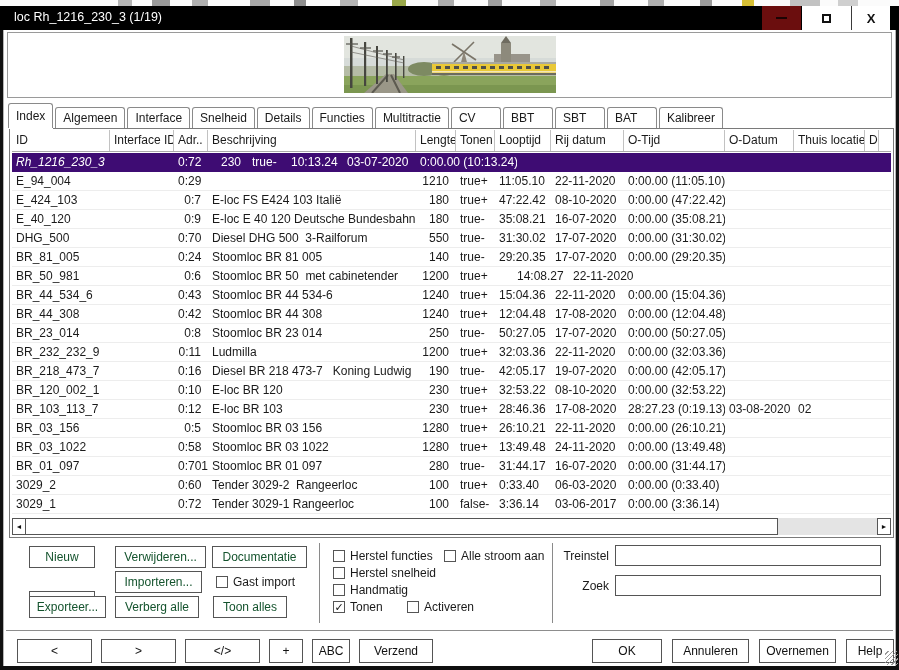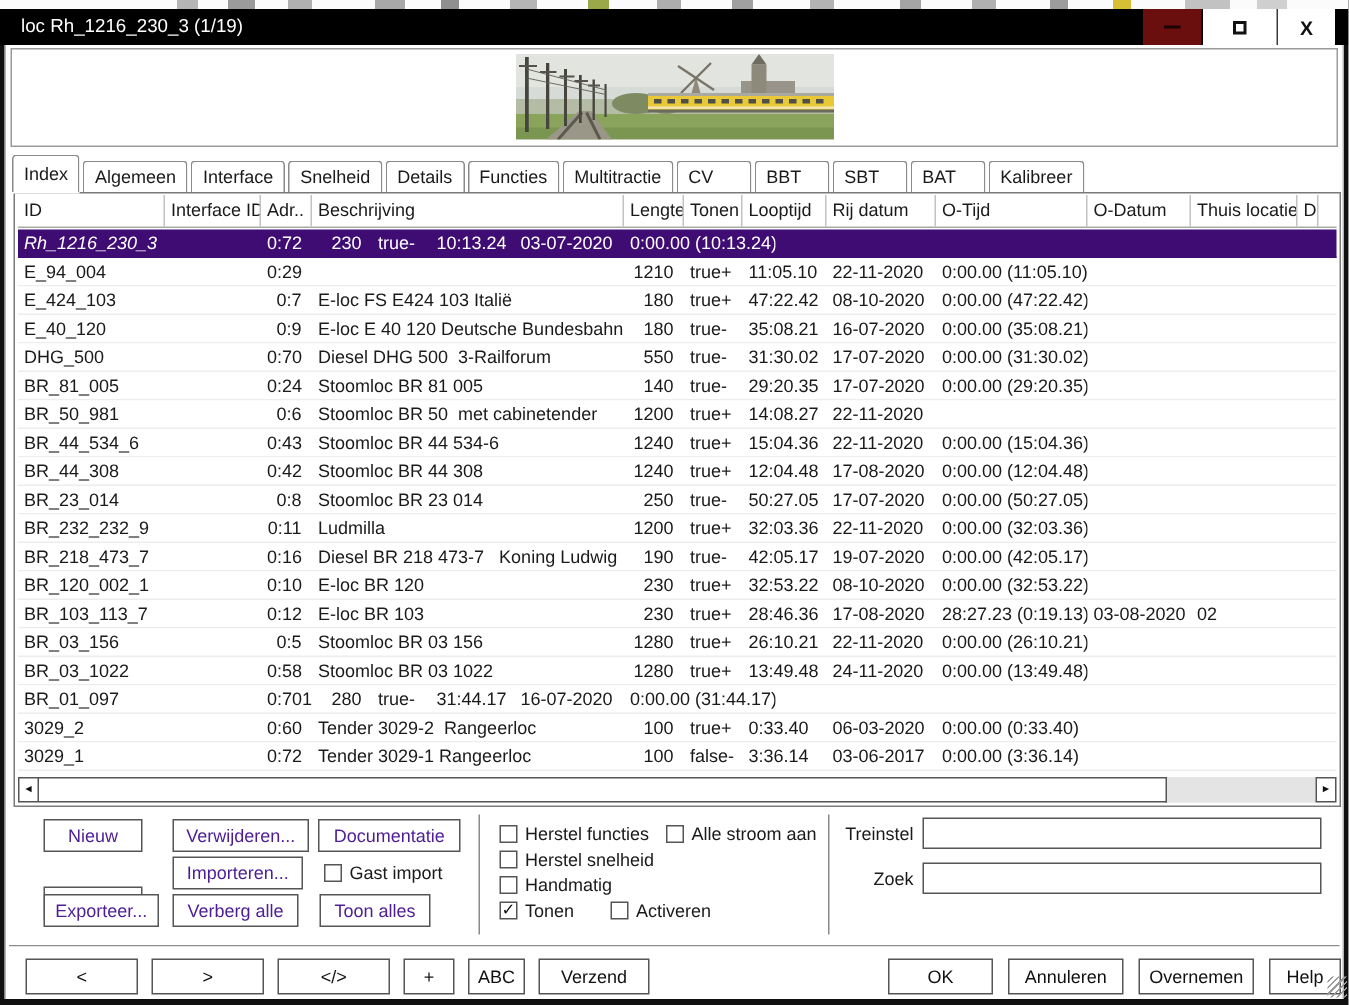--- a/index.html
+++ b/index.html
@@ -44,21 +44,21 @@
   .trow.selected{background:#3e0c73;color:#fff;border-bottom-color:#3e0c73;}
   .tcell{font-size:12px;line-height:18px;padding:0 3px 0 4px;white-space:pre;overflow:hidden;flex:0 0 auto;}
   .tcell.align-right{text-align:right;padding-right:7px;}
   
   .hscroll{position:absolute;left:2px;right:2px;bottom:2px;height:17px;background:#e4e4e4;display:flex;align-items:stretch;}
   .sb-btn{width:14px;background:#fff;border:1px solid #555;font-size:7px;line-height:15px;text-align:center;color:#111;flex:0 0 auto;}
   .sb-thumb{flex:0 0 752px;background:#fff;border:1px solid #555;border-left:none;}
   .sb-track{flex:1 1 auto;background:#e4e4e4;}
   
   .pbtn{position:absolute;height:22px;background:#fff;border:1px solid #555;font-size:12px;
-    font-family:inherit;color:#4c1d95;padding:0;text-align:center;cursor:default;}
+    font-family:inherit;color:#14532d;padding:0;text-align:center;cursor:default;}
   .checkbox{position:absolute;display:flex;align-items:center;gap:5px;height:14px;cursor:default;}
   .box{width:12px;height:12px;border:1px solid #555;background:#fff;font-size:11px;line-height:11px;
     text-align:center;color:#111;flex:0 0 auto;}
   .cblabel{font-size:12px;white-space:pre;}
   .vdivider{position:absolute;width:1px;background:#8a8a8a;}
   .field-label{position:absolute;font-size:12px;text-align:right;white-space:pre;}
   .field-input{position:absolute;height:21px;border:1px solid #555;background:#fff;font-size:12px;
     font-family:inherit;padding:0 4px;}
   .sep-line{position:absolute;left:3px;right:3px;top:600px;height:0;border-top:1px solid #8d8d8d;border-bottom:1px solid #fff;}
   
@@ -290,21 +290,21 @@
             <div class="tcell" style="width: 71px;"></div>
             <div class="tcell" style="width: 14px;"></div>
           </div>
           <div class="trow">
             <div class="tcell" style="width: 98px;">BR_50_981</div>
             <div class="tcell" style="width: 64px;"></div>
             <div class="tcell align-right" style="width: 34px;">0:6</div>
             <div class="tcell" style="width: 208px;">Stoomloc BR 50  met cabinetender</div>
             <div class="tcell align-right" style="width: 40px;">1200</div>
             <div class="tcell" style="width: 39px;">true+</div>
-            <div class="tcell" style="width: 56px;">14:08.27</div>
+            <div class="tcell" style="width: 56px; margin-left: 18px;">14:08.27</div>
             <div class="tcell" style="width: 73px;">22-11-2020</div>
             <div class="tcell" style="width: 101px; margin-top: 22px;">0:00.00 (14:08.27)</div>
             <div class="tcell" style="width: 69px;"></div>
             <div class="tcell" style="width: 71px;"></div>
             <div class="tcell" style="width: 14px;"></div>
           </div>
           <div class="trow">
             <div class="tcell" style="width: 98px;">BR_44_534_6</div>
             <div class="tcell" style="width: 64px;"></div>
             <div class="tcell align-right" style="width: 34px;">0:43</div>
@@ -427,20 +427,21 @@
             <div class="tcell" style="width: 73px;">24-11-2020</div>
             <div class="tcell" style="width: 101px;">0:00.00 (13:49.48)</div>
             <div class="tcell" style="width: 69px;"></div>
             <div class="tcell" style="width: 71px;"></div>
             <div class="tcell" style="width: 14px;"></div>
           </div>
           <div class="trow">
             <div class="tcell" style="width: 98px;">BR_01_097</div>
             <div class="tcell" style="width: 64px;"></div>
             <div class="tcell align-right" style="width: 34px;">0:701</div>
+            <div class="tcell" style="width: 208px;">Stoomloc BR 01 097</div>
             <div class="tcell align-right" style="width: 40px;">280</div>
             <div class="tcell" style="width: 39px;">true-</div>
             <div class="tcell" style="width: 56px;">31:44.17</div>
             <div class="tcell" style="width: 73px;">16-07-2020</div>
             <div class="tcell" style="width: 101px;">0:00.00 (31:44.17)</div>
             <div class="tcell" style="width: 69px;"></div>
             <div class="tcell" style="width: 71px;"></div>
             <div class="tcell" style="width: 14px;"></div>
           </div>
           <div class="trow">

